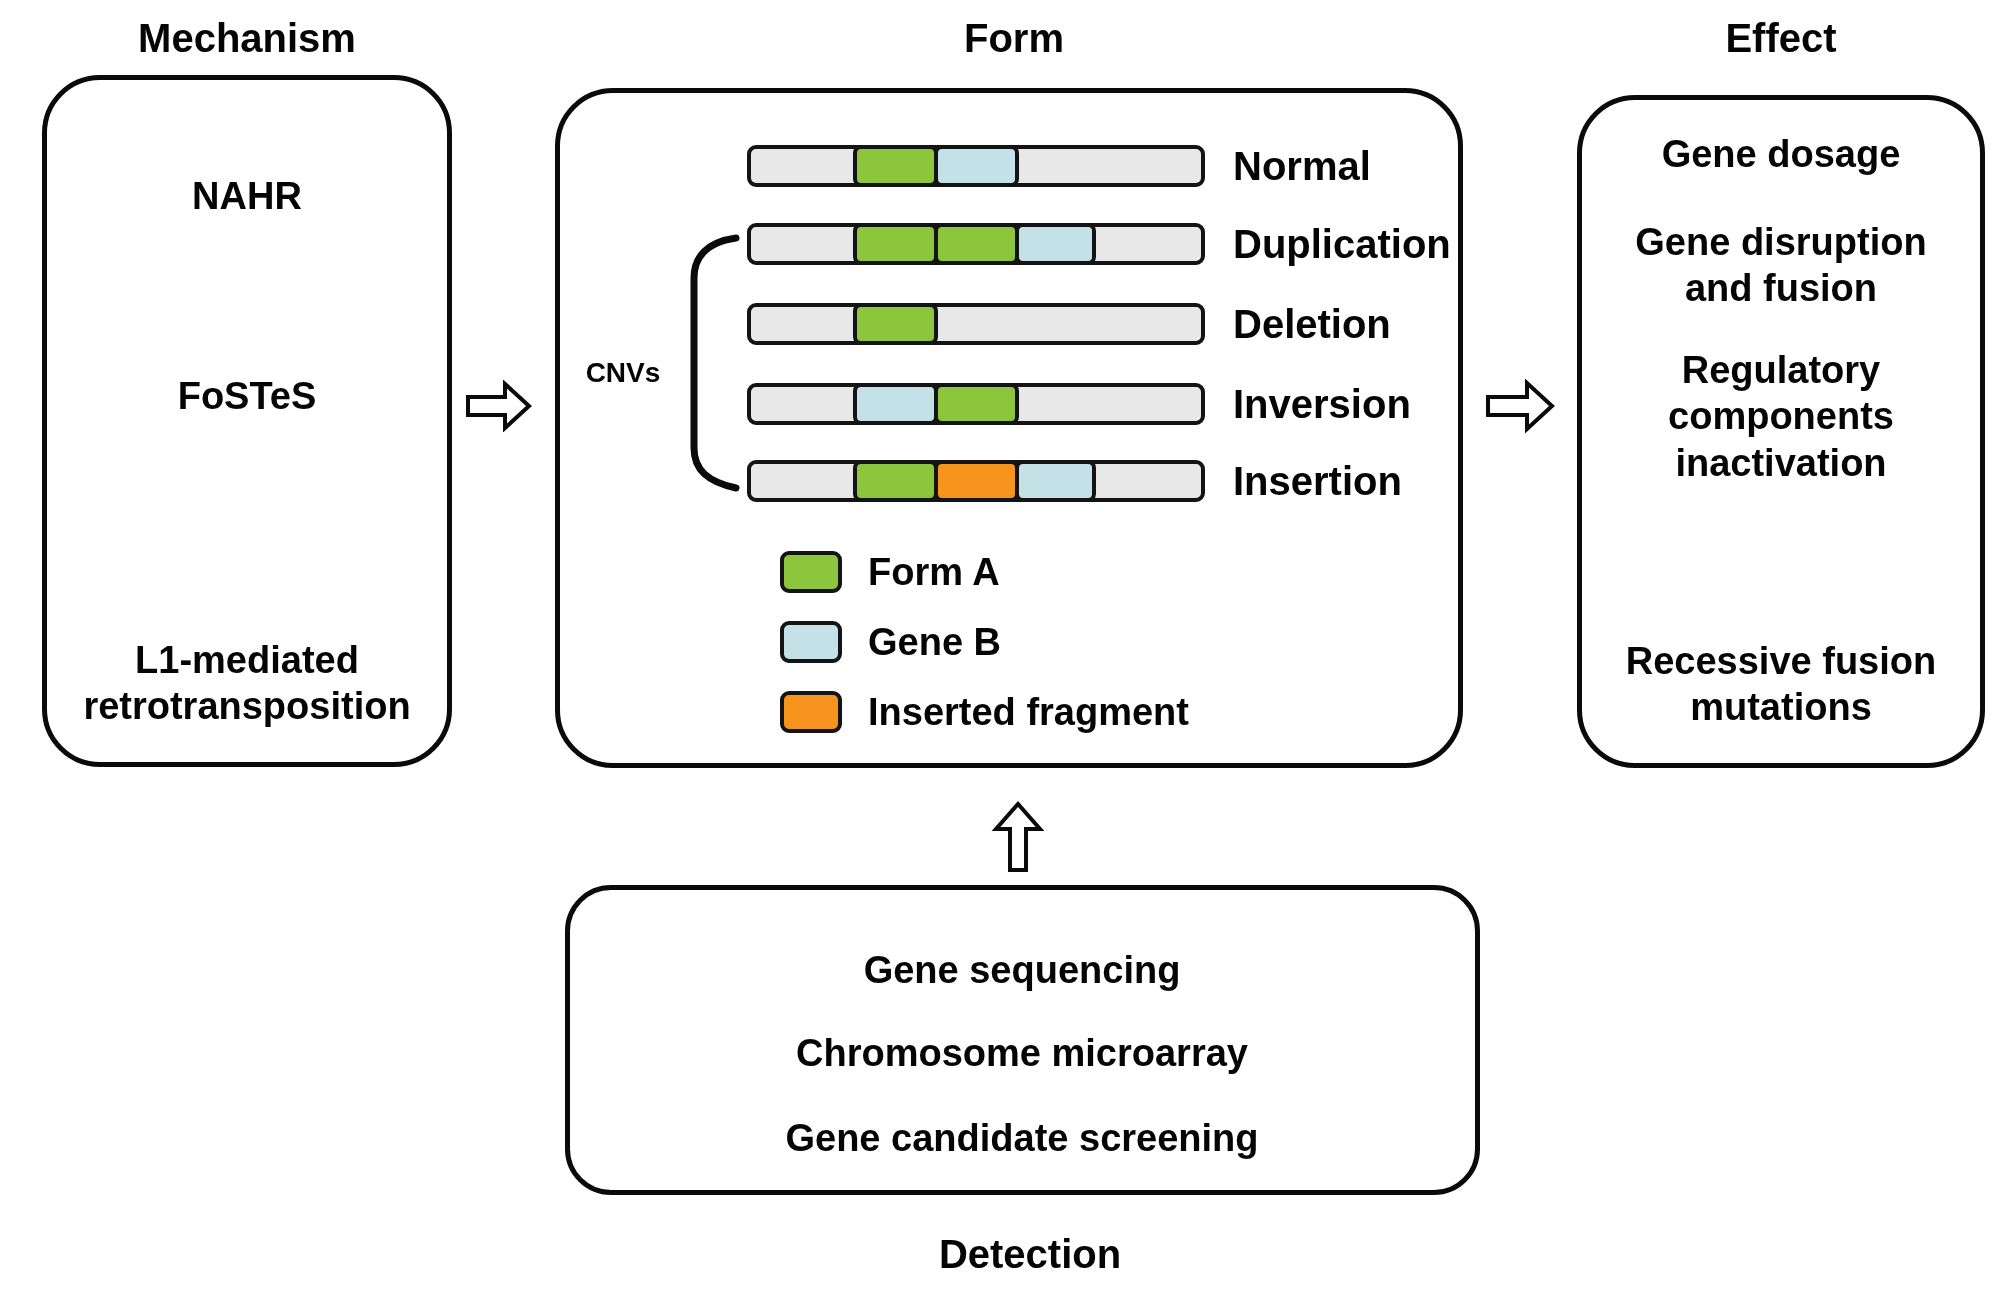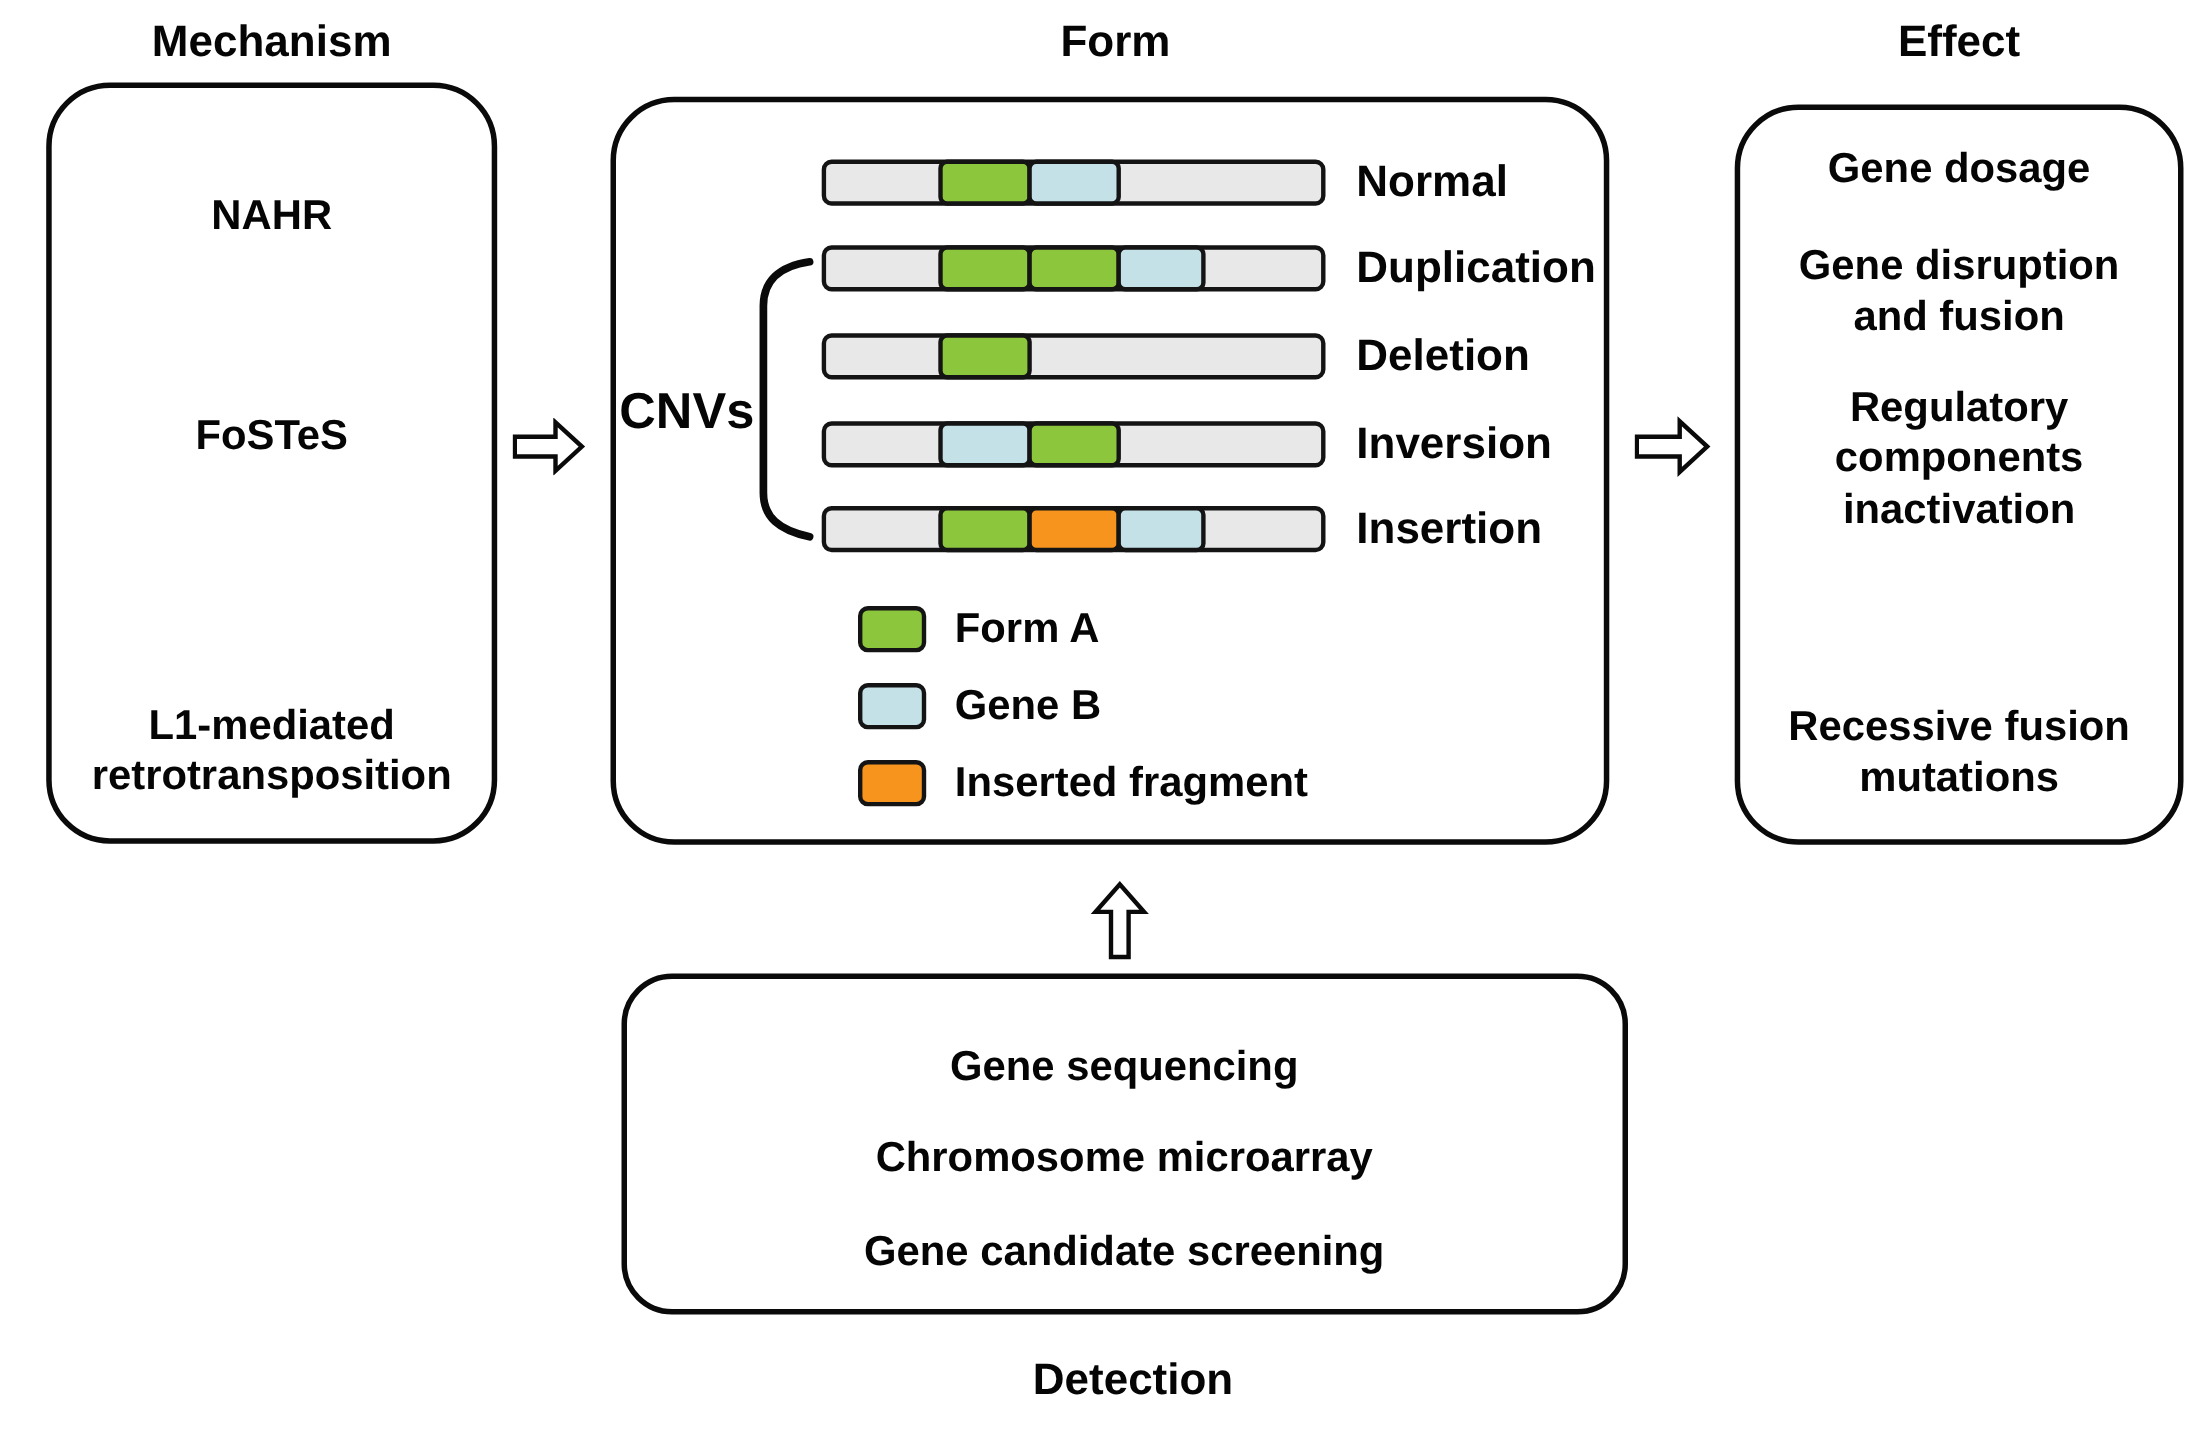--- a/index.html
+++ b/index.html
@@ -35,21 +35,21 @@
   .legend-swatch{
     position:absolute;left:780px;width:62px;height:42px;box-sizing:border-box;
     border:4px solid #141414;border-radius:9px;
   }
   .legend-label{
     position:absolute;left:868px;font-size:38px;font-weight:700;
     transform:translateY(-50%);white-space:nowrap;
   }
   .cnvs{
     position:absolute;left:563px;top:373px;width:120px;text-align:center;
-    transform:translateY(-50%);font-size:46px;font-weight:700;
+    transform:translateY(-50%);font-size:28px;font-weight:700;
   }
   svg{display:block;}
 </style>
 </head>
 <body>
 
 <div id="stage">
 
   <div class="abs title" style="left:47px;top:16px;width:400px;">Mechanism</div>
   <div class="abs title" style="left:564px;top:16px;width:900px;">Form</div>

